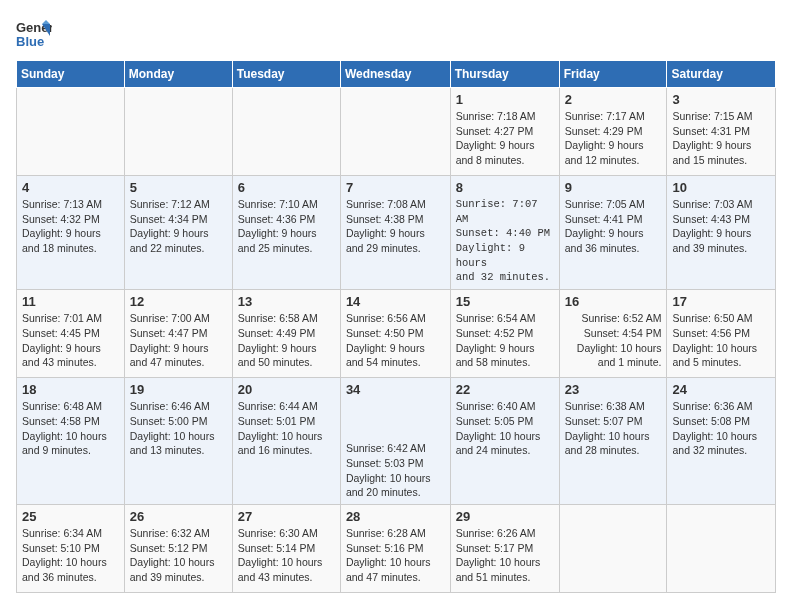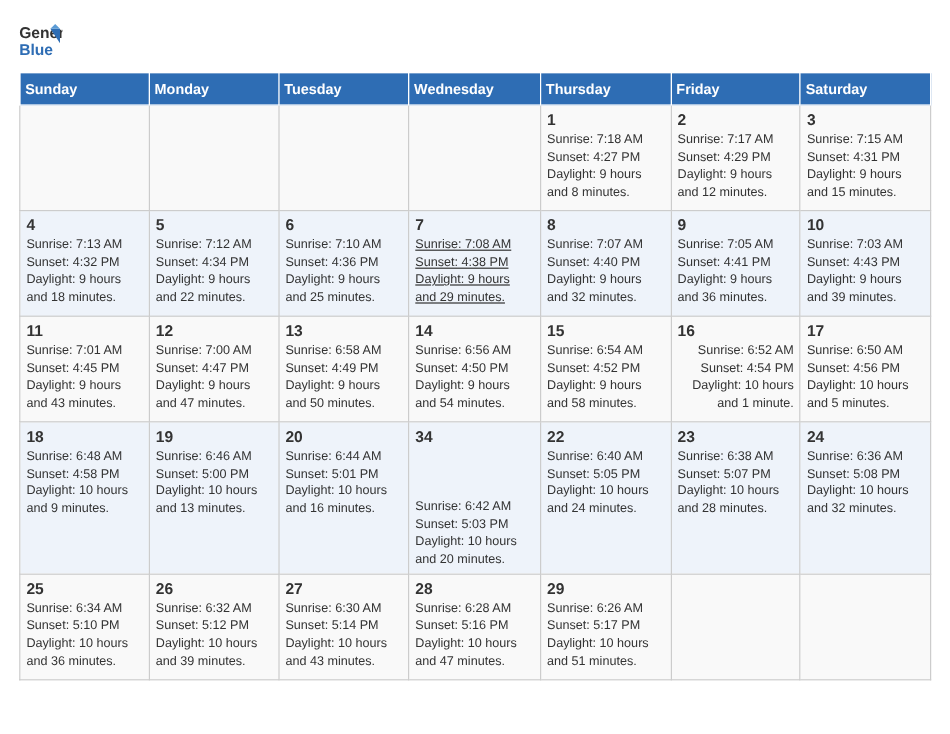--- a/index.html
+++ b/index.html
@@ -161,28 +161,28 @@
         </td>
         <td>
           <span class="day-number">6</span>
           <div class="day-detail" style="white-space: pre-line;">Sunrise: 7:10 AM
 Sunset: 4:36 PM
 Daylight: 9 hours
 and 25 minutes.</div>
         </td>
         <td>
           <span class="day-number">7</span>
-          <div class="day-detail" style="white-space: pre-line; text-decoration: underline;">Sunrise: 7:08 AM
+          <div class="day-detail" style="white-space: pre-line;">Sunrise: 7:08 AM
 Sunset: 4:38 PM
 Daylight: 9 hours
 and 29 minutes.</div>
         </td>
         <td>
           <span class="day-number">8</span>
-          <div class="day-detail" style="white-space: pre-line;">Sunrise: 7:07 AM
+          <div class="day-detail" style="white-space: pre-line; font-family: Liberation Mono, monospace;">Sunrise: 7:07 AM
 Sunset: 4:40 PM
 Daylight: 9 hours
 and 32 minutes.</div>
         </td>
         <td>
           <span class="day-number">9</span>
           <div class="day-detail" style="white-space: pre-line;">Sunrise: 7:05 AM
 Sunset: 4:41 PM
 Daylight: 9 hours
 and 36 minutes.</div>

